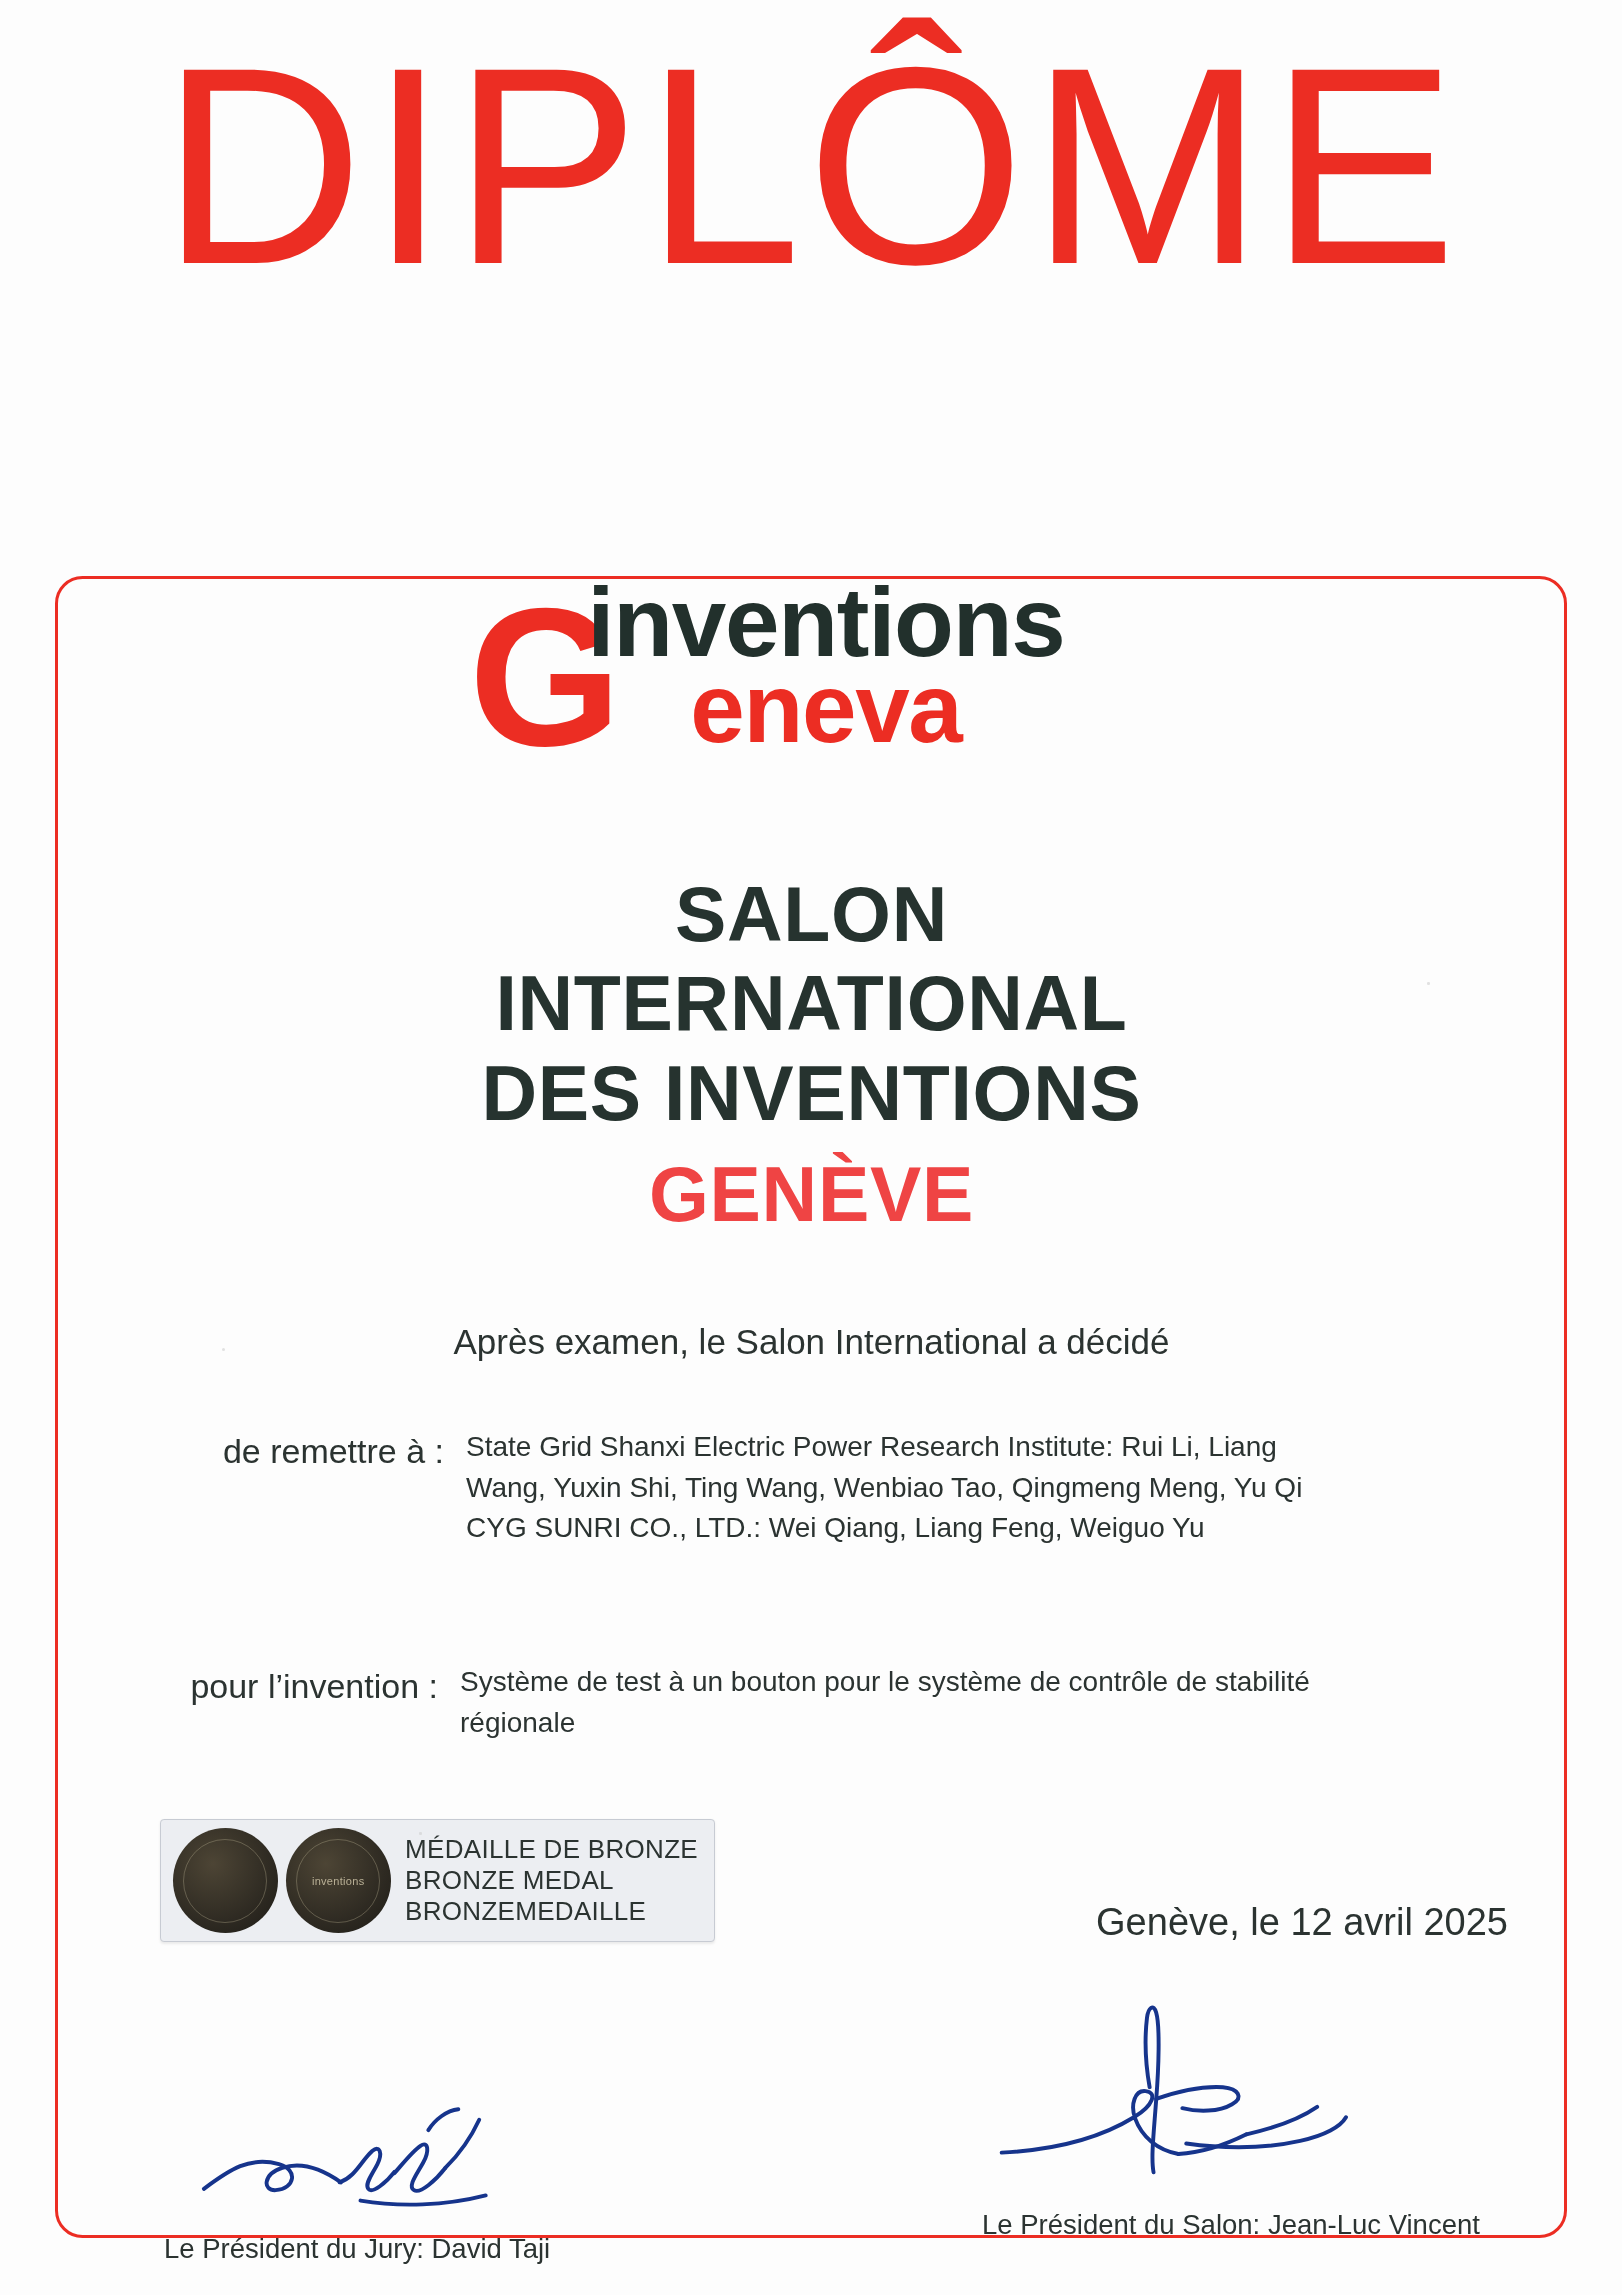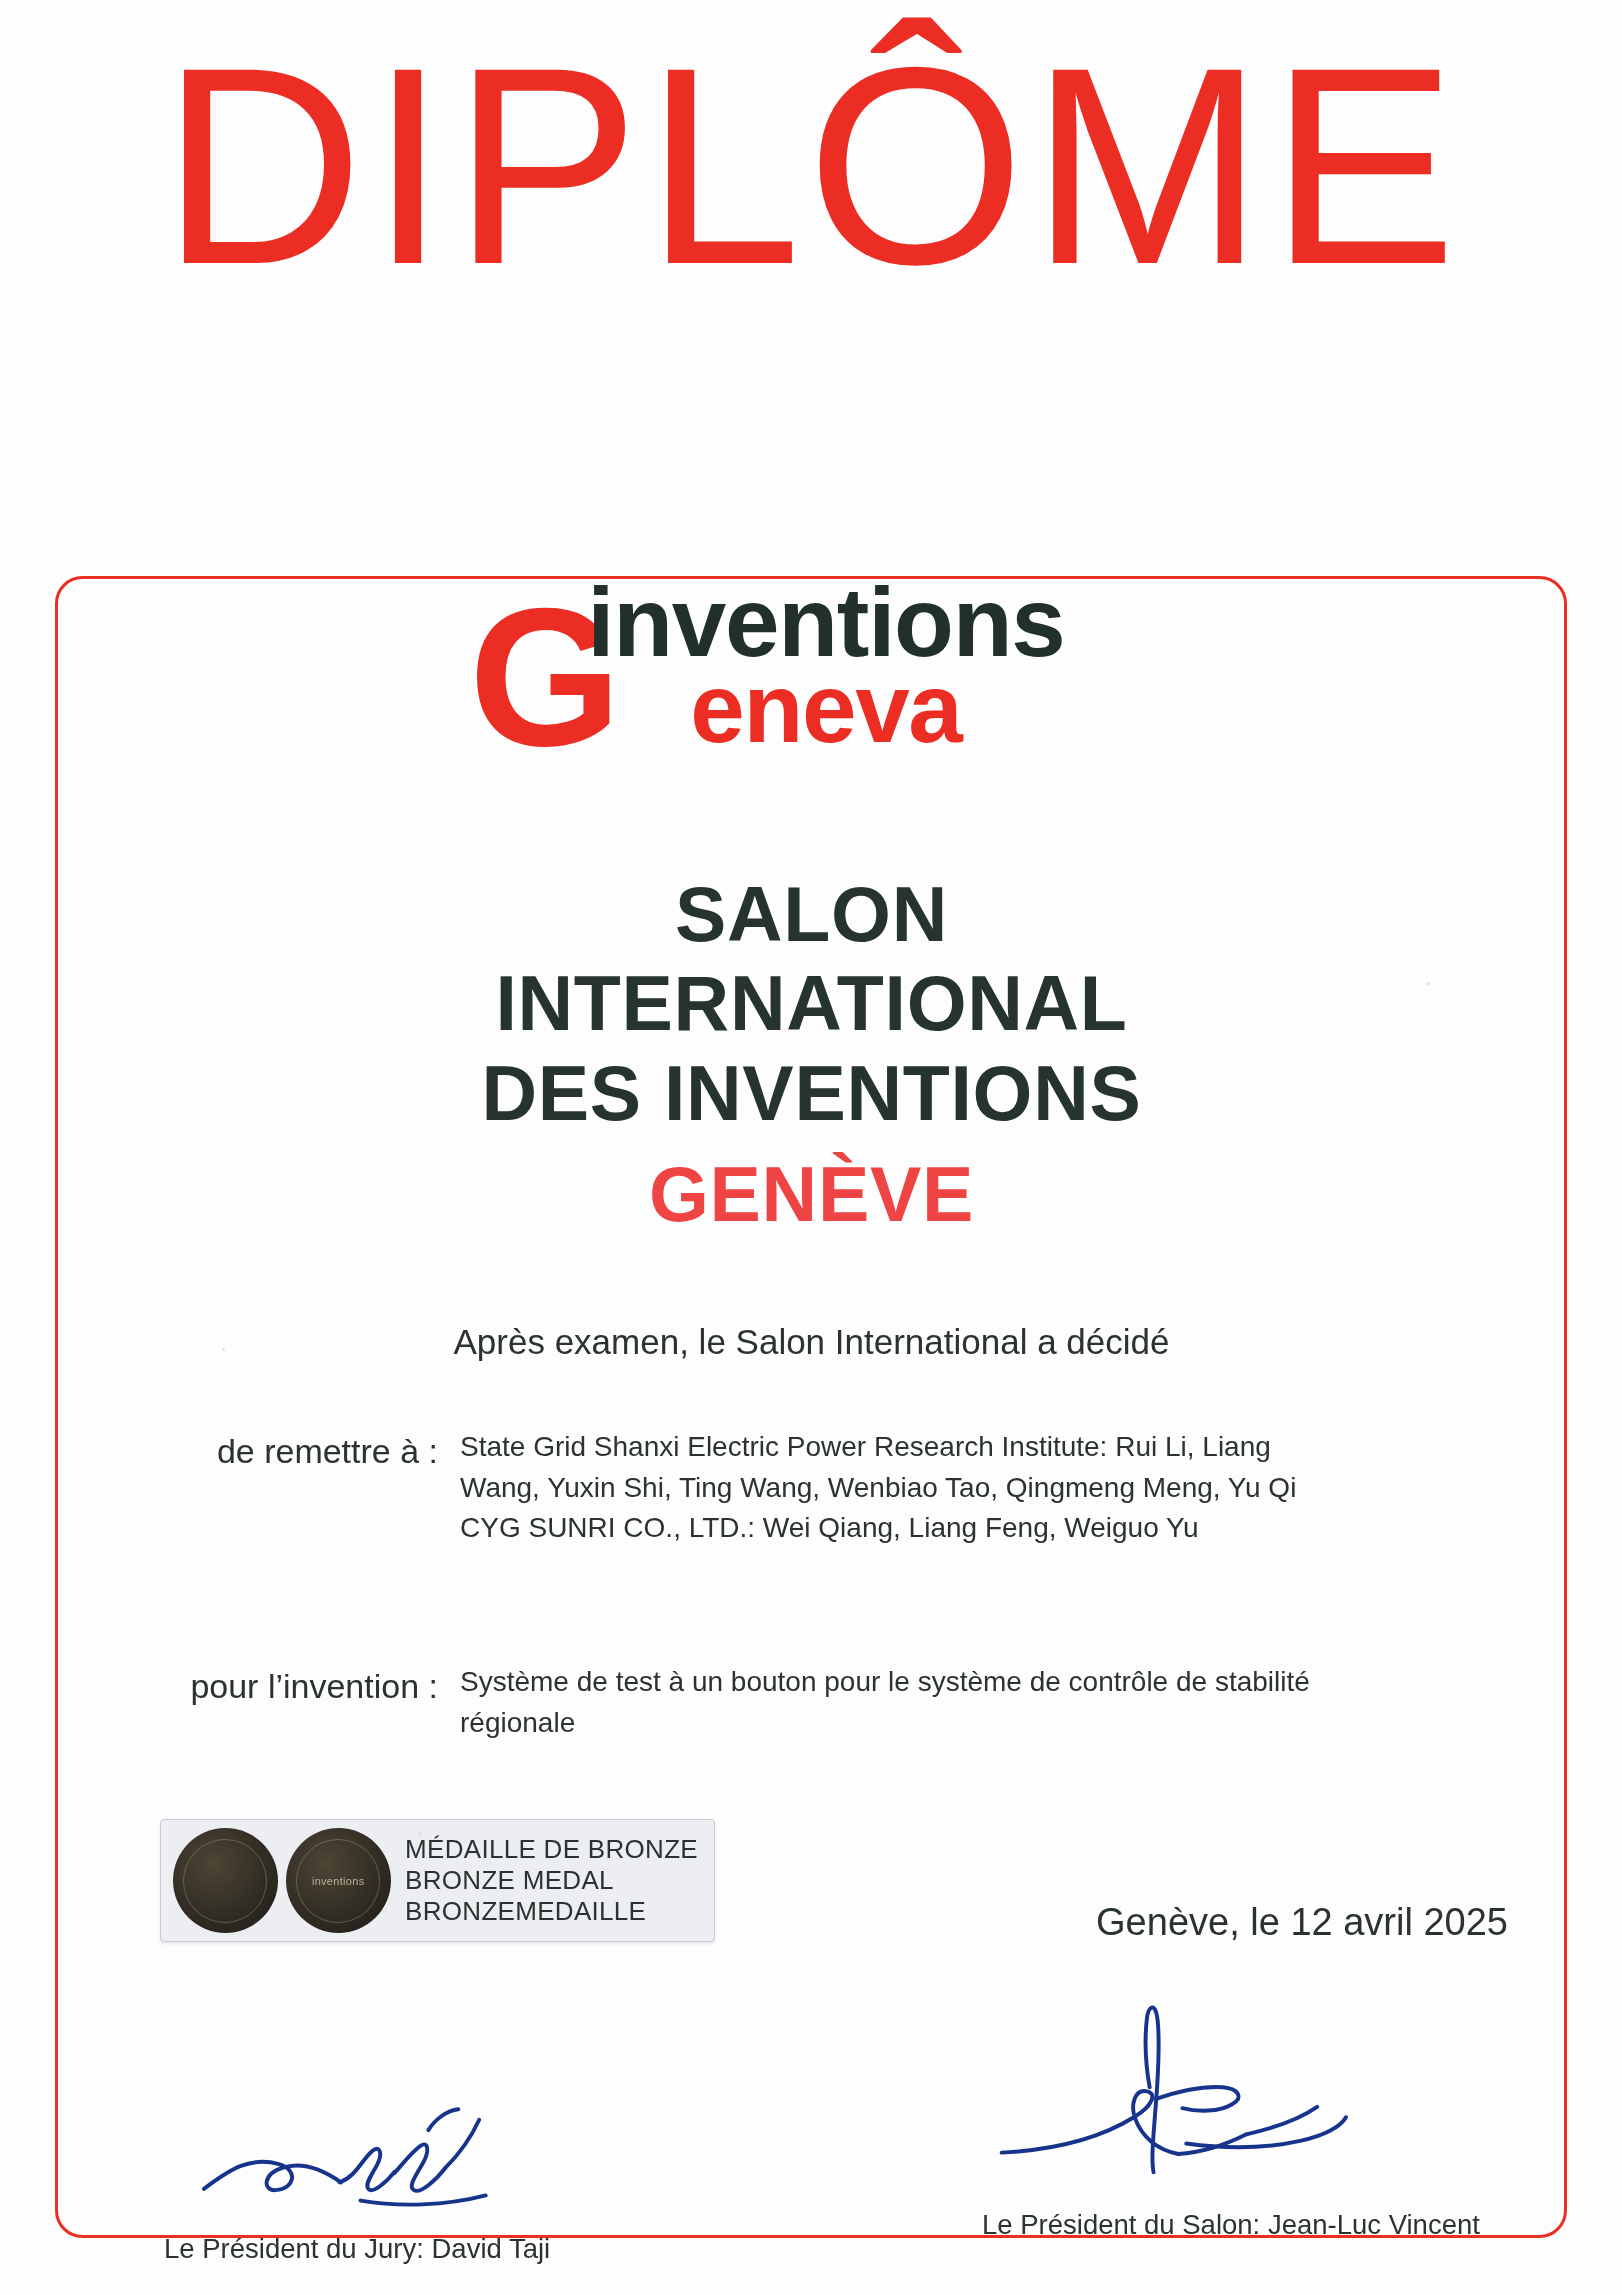--- a/index.html
+++ b/index.html
@@ -132,21 +132,21 @@
     font-size: 34px;
     color: #2b3331;
     line-height: 1.45;
   }
   .row-value {
     width: 851px;
     font-size: 28px;
     color: #2b3331;
     line-height: 1.45;
   }
-  .row-recipients { top: 1427px; left: 157px; }
+  .row-recipients { top: 1427px; left: 163px; }
   .row-invention  { top: 1662px; left: 157px; }
 
   
   .medal {
     position: absolute;
     left: 160px;
     top: 1819px;
     width: 553px;
     height: 121px;
     background: #eceef2;

